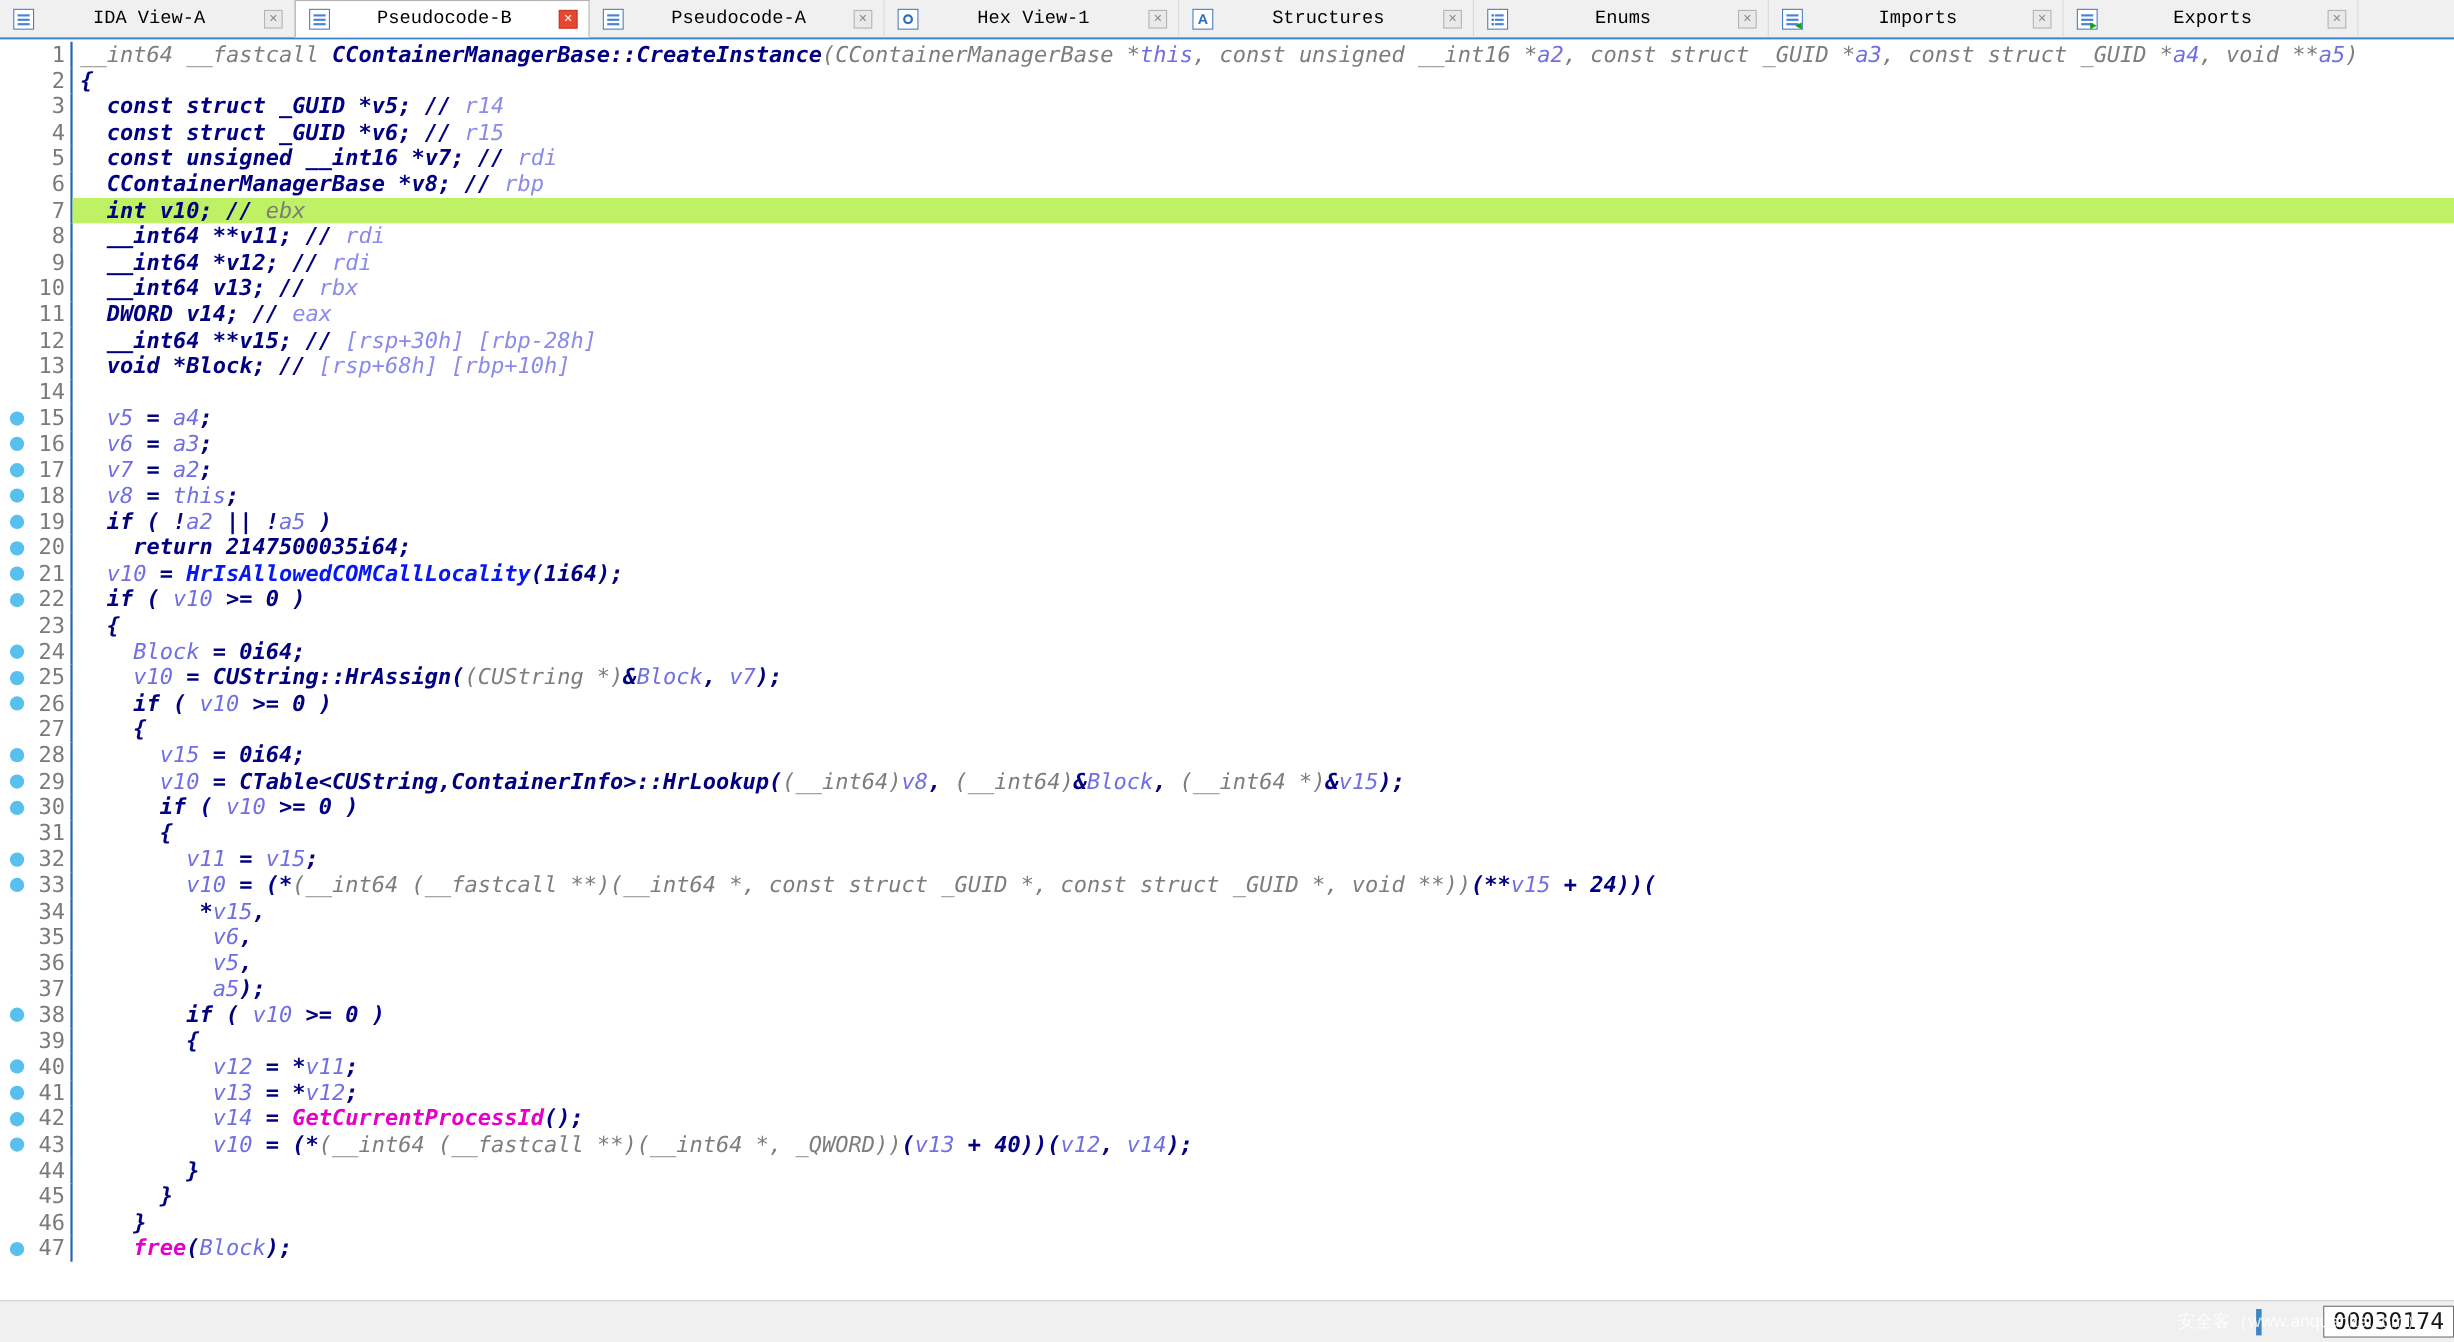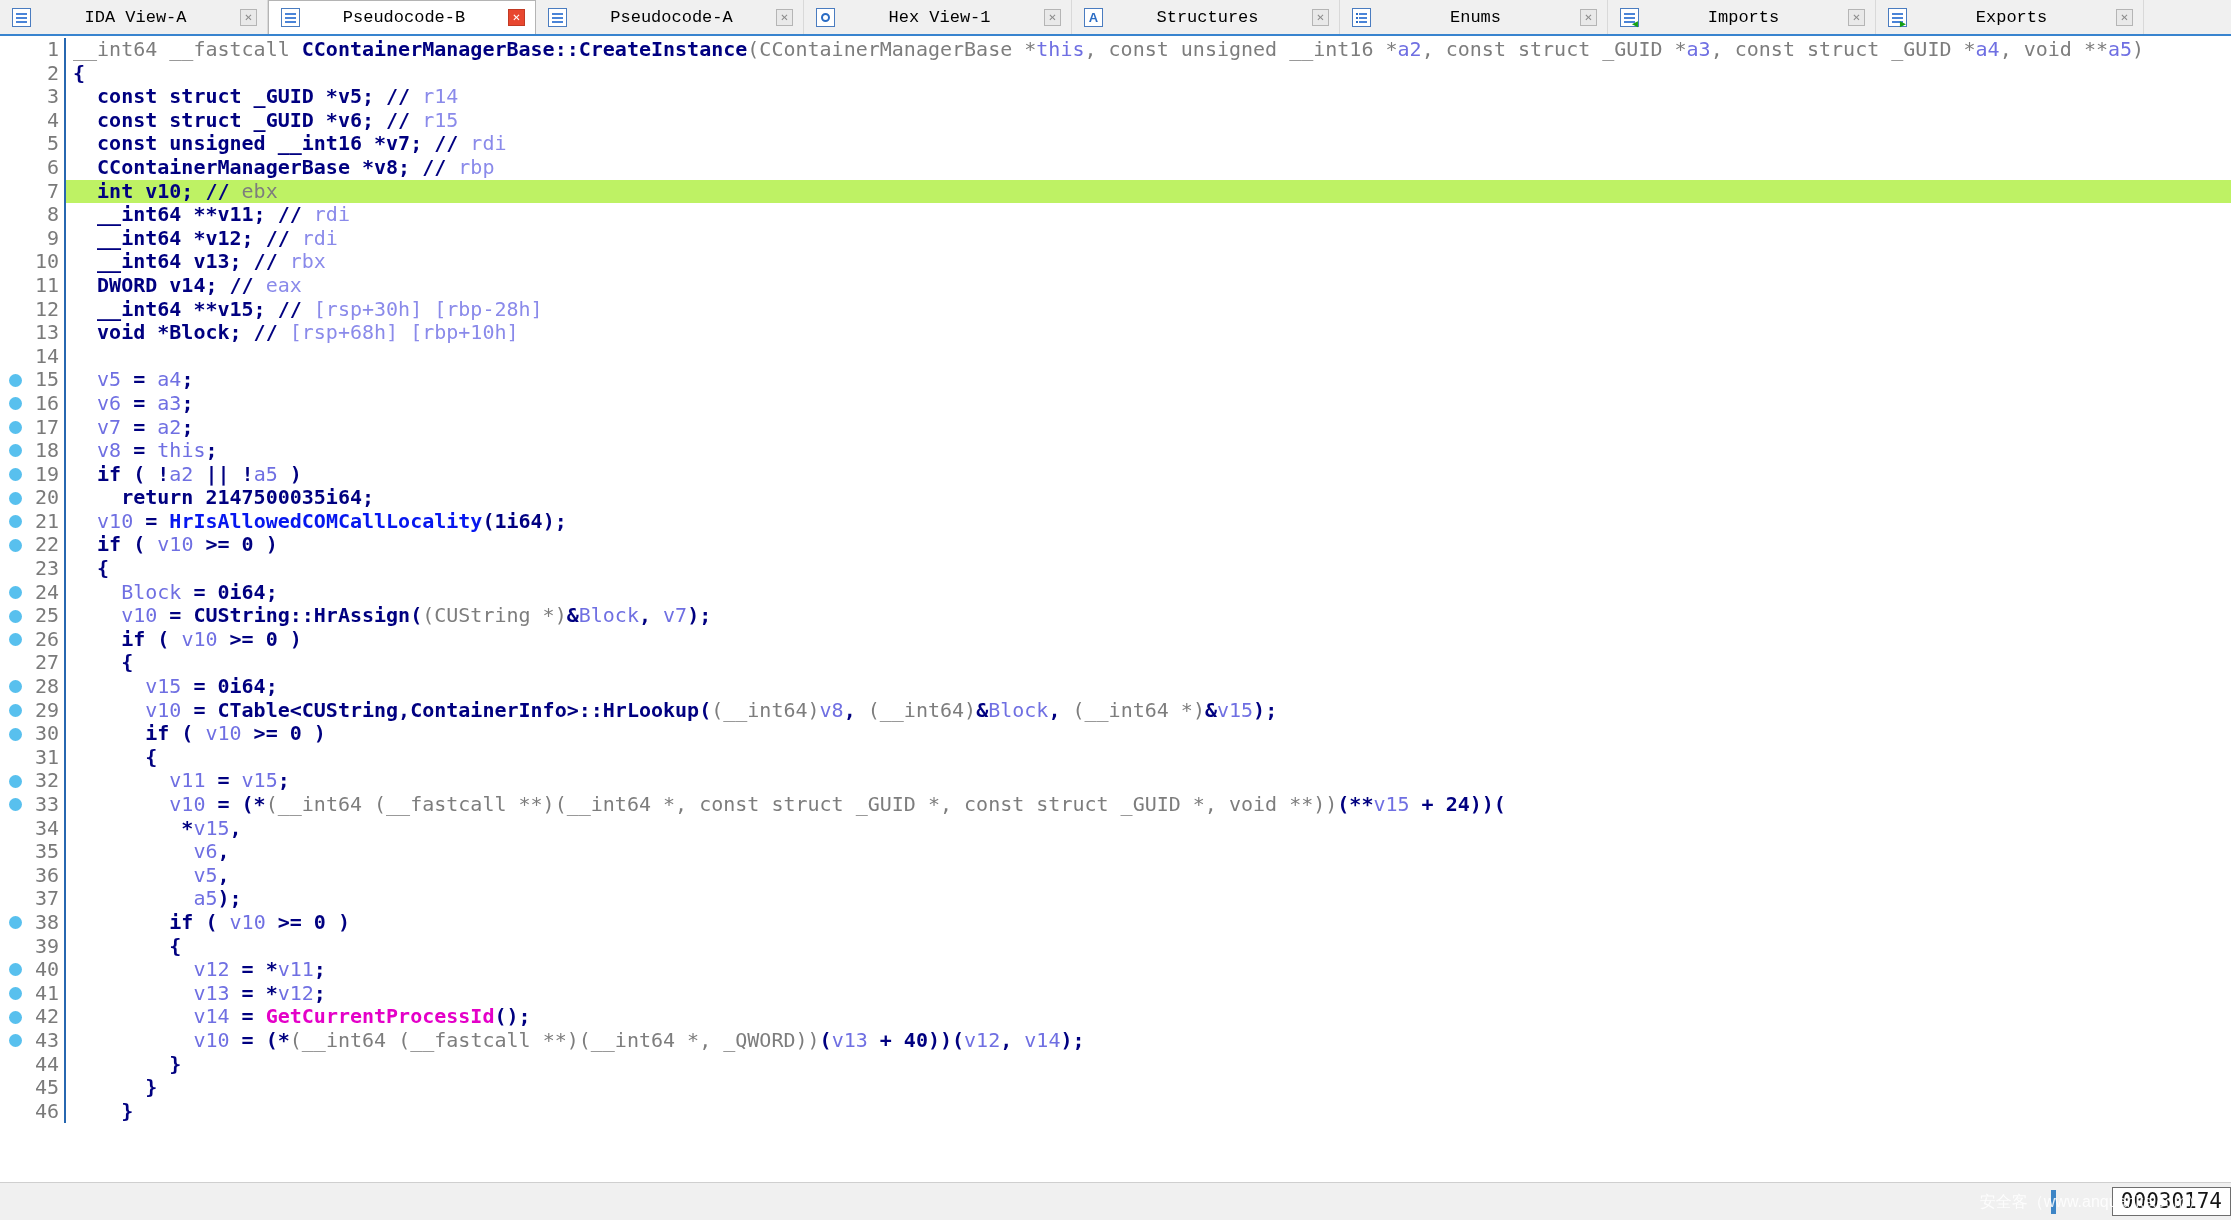--- a/index.html
+++ b/index.html
@@ -62,21 +62,21 @@
     font-family:"DejaVu Sans Mono","Liberation Mono",monospace;font-size:20px;
     padding-top:2px;overflow:hidden;
   }
   .row{display:flex;height:23.6px;line-height:23.6px;}
   .bpcell{width:30px;flex:0 0 auto;display:flex;align-items:center;justify-content:center;}
   .bpdot{width:13px;height:13px;border-radius:50%;background:#58c0ee;}
   .lncell{
     width:29px;flex:0 0 auto;text-align:right;padding-right:5px;color:#7a7a7a;
     border-right:2px solid #2767b0;box-sizing:content-box;
   }
-  .codeline{flex:1;white-space:pre;padding-left:7px;}
+  .codeline{flex:1;white-space:pre;padding-left:7px;font-style:italic;}
   .row.hl .codeline{background:#bef264;}
   .sk{color:#000080;font-weight:bold;}
   .sv{color:#6f6fe2;}
   .sr{color:#8a8aea;}
   .sc{color:#7d7d7d;}
   .sf{color:#0617ef;font-weight:bold;}
   .sm{color:#e400c8;font-weight:bold;}
   
   .statusbar{
     position:absolute;left:0;right:0;bottom:0;height:37px;background:#f0f0f0;
@@ -407,19 +407,26 @@
     <div class="row">
       <span class="bpcell"></span>
       <span class="lncell">45</span>
       <span class="codeline"><span class="sk">      }</span></span>
     </div>
     <div class="row">
       <span class="bpcell"></span>
       <span class="lncell">46</span>
       <span class="codeline"><span class="sk">    }</span></span>
     </div>
+    <div class="row">
+      <span class="bpcell">
+        <span class="bpdot"></span>
+      </span>
+      <span class="lncell">47</span>
+      <span class="codeline"><span class="sm">    free</span><span class="sk">(</span><span class="sv">Block</span><span class="sk">);</span></span>
+    </div>
   </div>
 
 <div class="statusbar">
   <div class="grip"></div>
   <div class="sbox addr">00030174</div>
   <div class="watermark">安全客（www.anquanke.com）</div>
 </div>
 
 </body></html>

